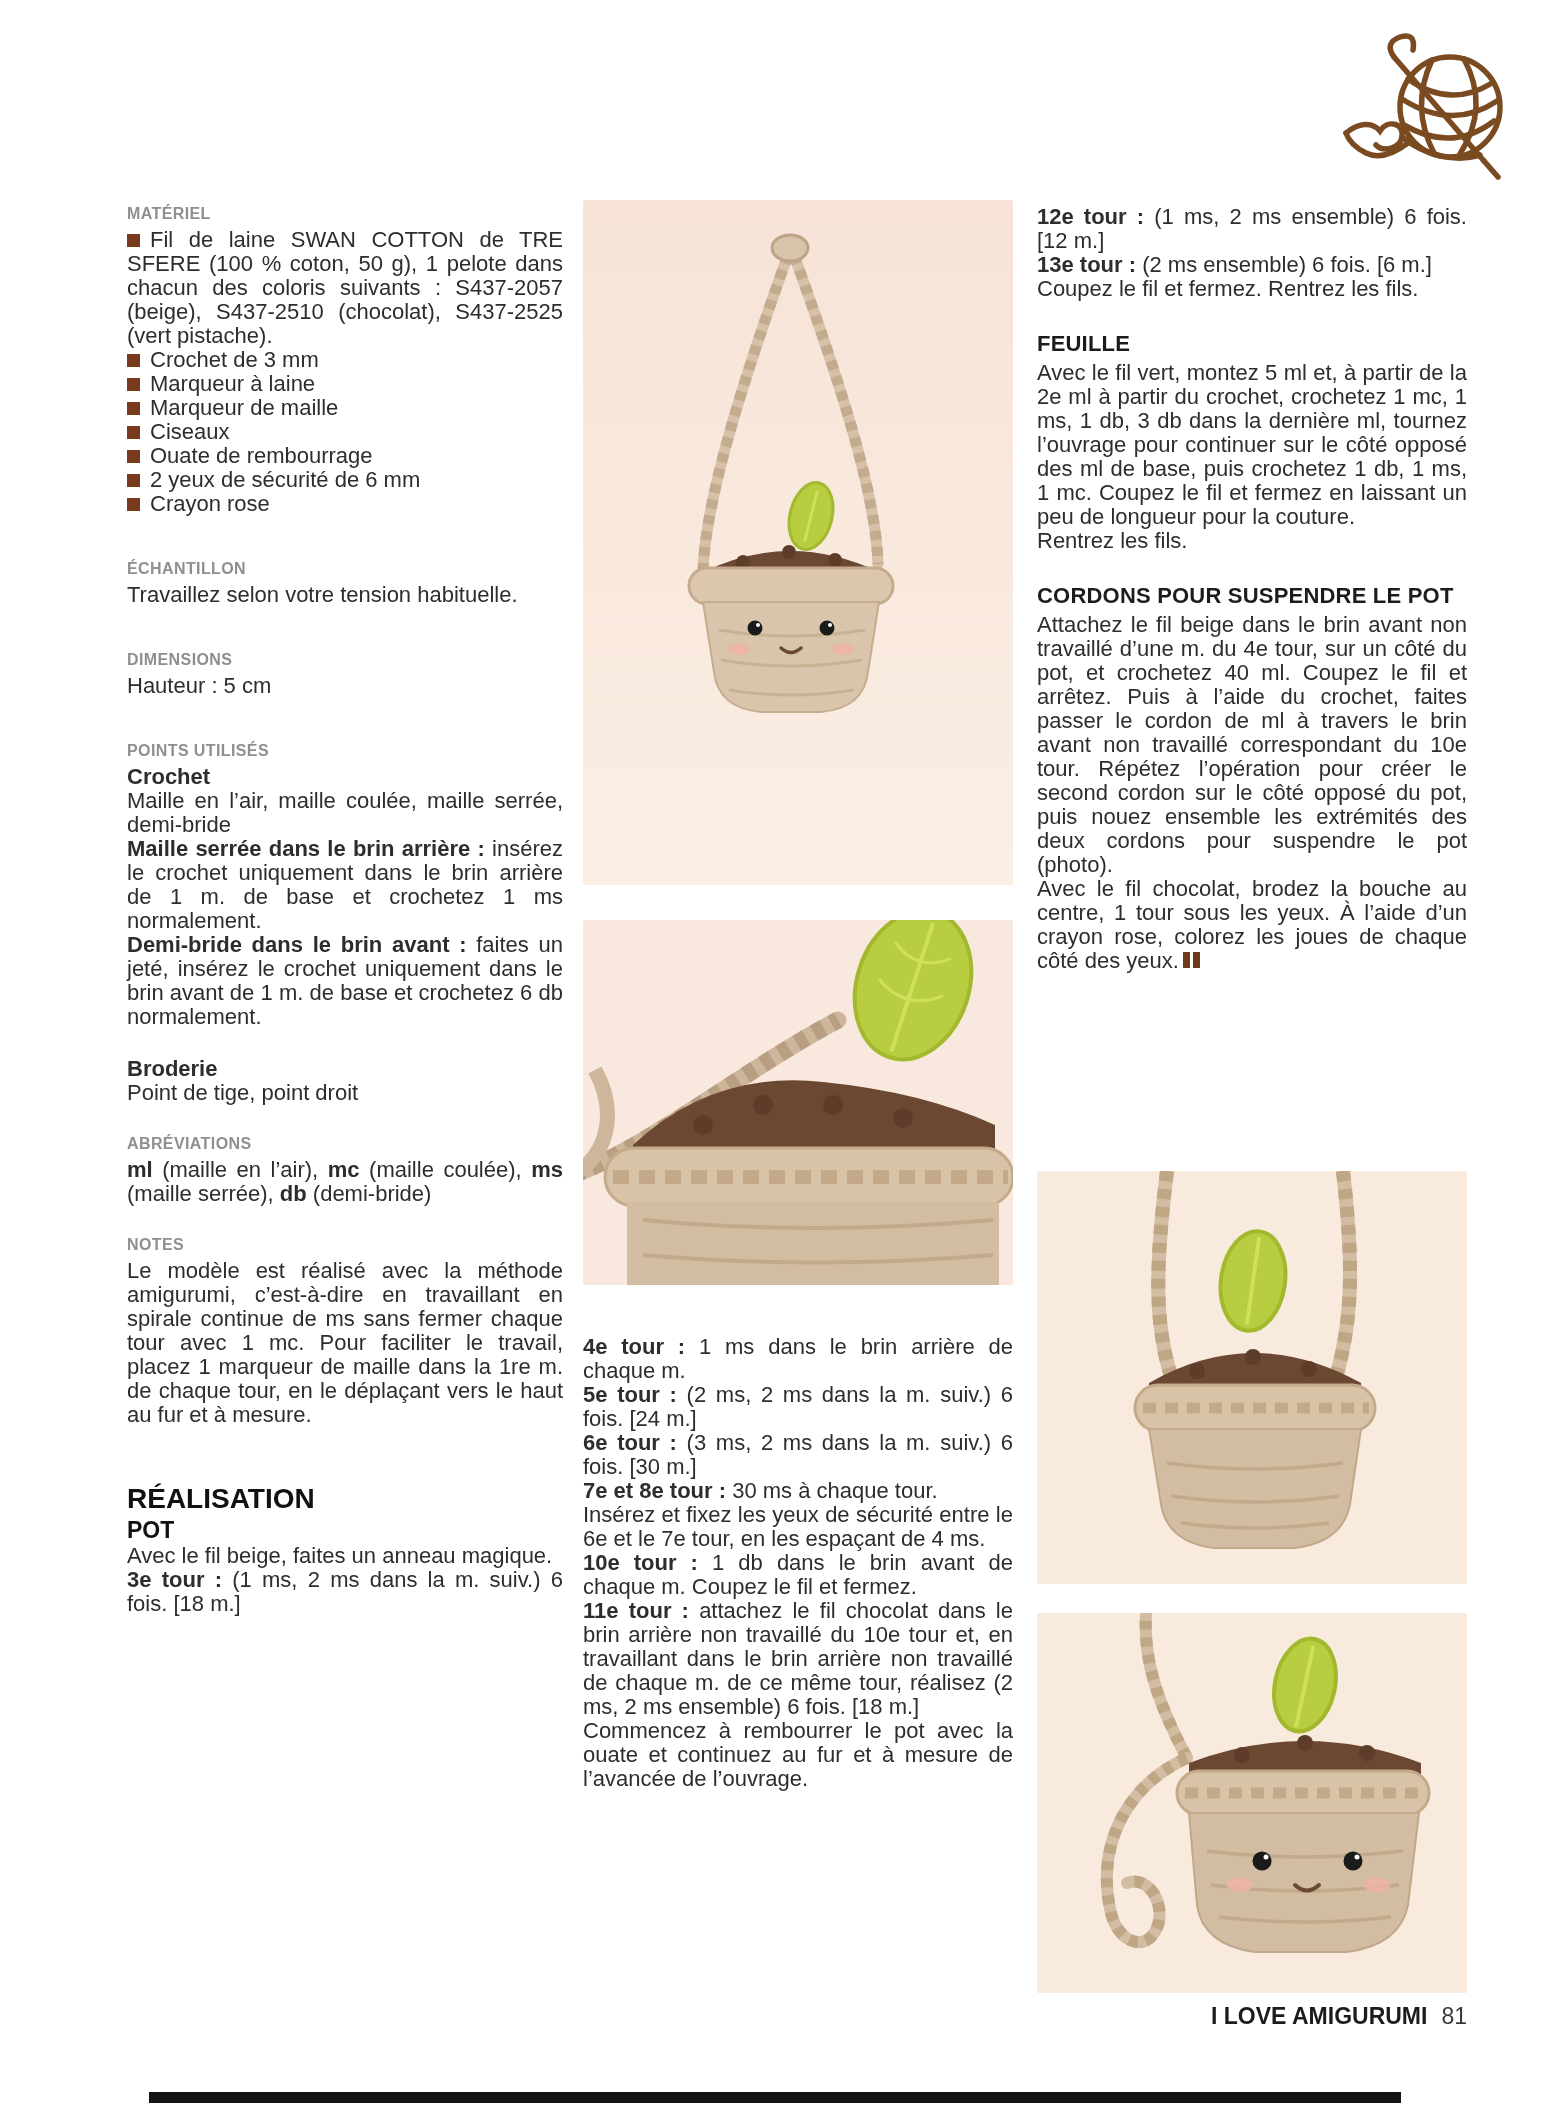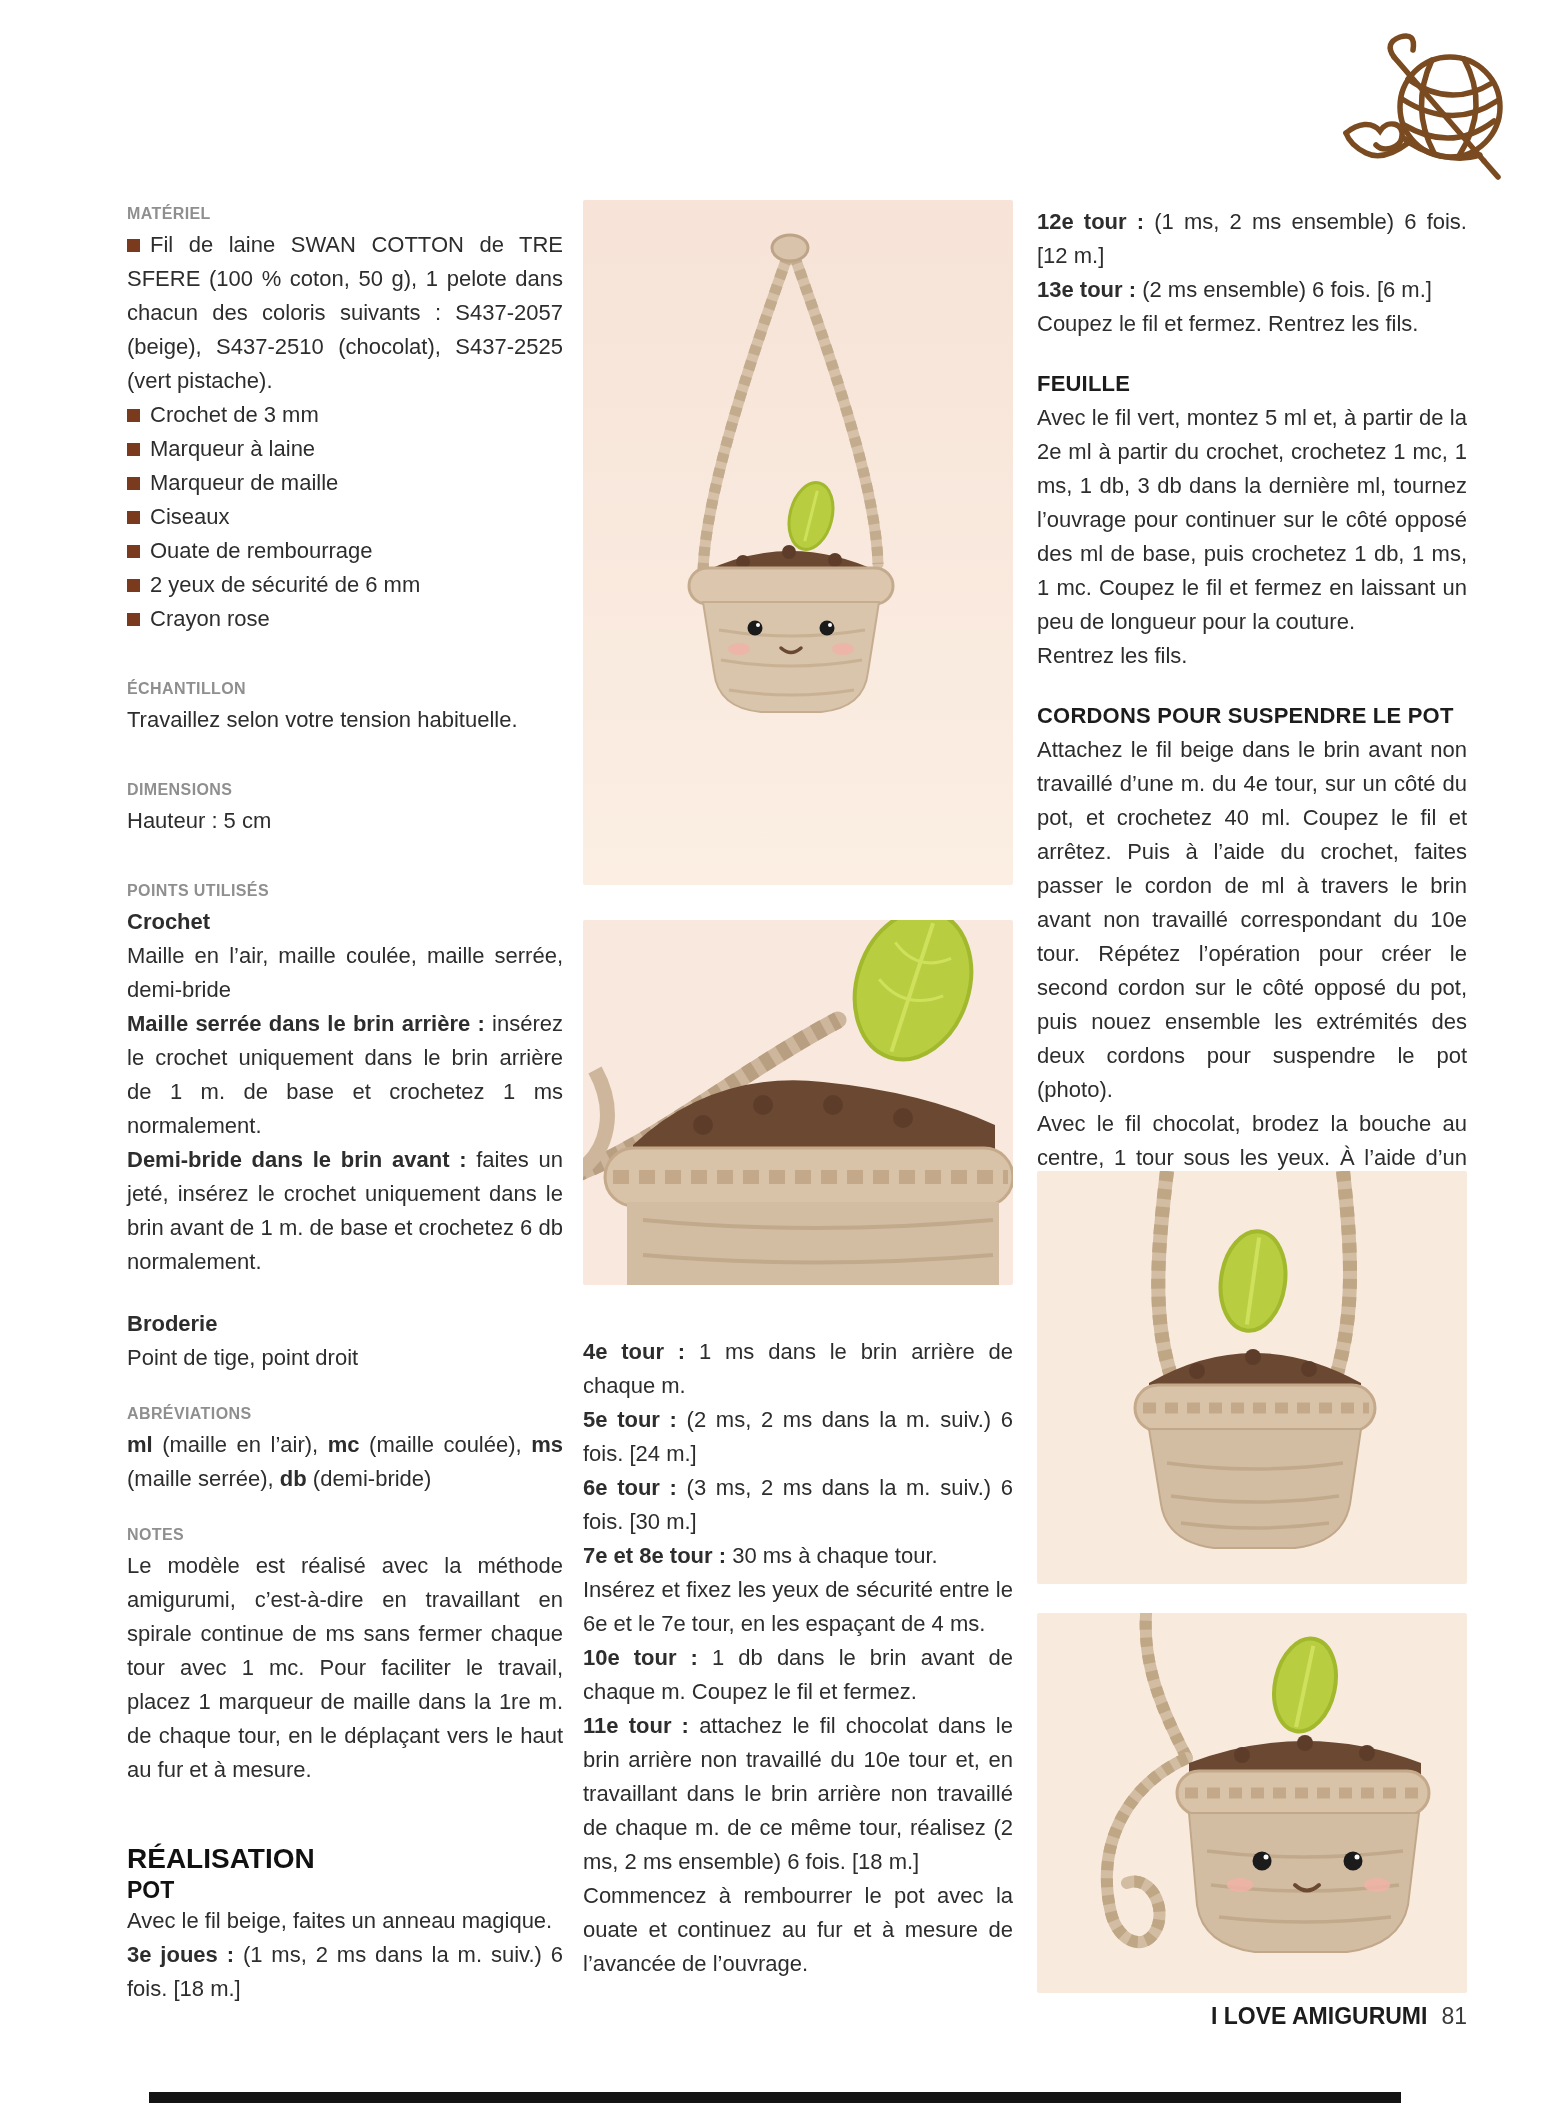--- a/index.html
+++ b/index.html
@@ -4,21 +4,21 @@
 <style>
   html,body{margin:0;padding:0;background:#e8e8e8;}
   .page{position:relative;width:1551px;height:2103px;background:#ffffff;
         font-family:"Liberation Sans", sans-serif;color:#2d2d2d;overflow:hidden;margin:0 auto;}
   .col{position:absolute;}
   .h-gray{font-size:16px;color:#8f8f8f;letter-spacing:.4px;margin:44px 0 5px;font-weight:700;}
   .h-gray.first{margin-top:0;}
   .h-bold{font-size:22px;font-weight:700;margin:30px 0 4px;letter-spacing:.2px;color:#1c1c1c;}
   .h-big{font-size:28px;font-weight:800;margin:56px 0 0;color:#111;}
   .h-sub{font-size:23px;font-weight:800;margin:2px 0 0;color:#111;}
-  p.body{font-size:22px;line-height:34px;margin:0;}
+  p.body{font-size:22px;line-height:24px;margin:0;}
   .just{text-align:justify;}
   .b{font-weight:700;}
   .sq{display:inline-block;width:13px;height:13px;background:#7a3a1e;margin-right:10px;}
   .photo{position:absolute;overflow:hidden;border-radius:2px;}
   .photo svg{display:block;}
   .endmark{display:inline-block;width:7px;height:16px;background:#6e3a1c;margin-left:4px;}
   .endmark+.endmark{margin-left:3px;}
   .footer{position:absolute;top:2003px;right:84px;font-size:23px;color:#1c1c1c;}
   .footer .pagenum{font-weight:400;color:#3a3a3a;margin-left:14px;}
   .bottombar{position:absolute;left:149px;top:2092px;width:1252px;height:11px;background:#141414;}
@@ -73,21 +73,21 @@
 
     <div class="h-gray" style="margin-top:30px;">ABRÉVIATIONS</div>
     <p class="body just"><span class="b">ml</span><span> (maille en l’air), </span><span class="b">mc</span><span> (maille coulée), </span><span class="b">ms</span><span> (maille serrée), </span><span class="b">db</span><span> (demi-bride)</span></p>
 
     <div class="h-gray" style="margin-top:30px;">NOTES</div>
     <p class="body just">Le modèle est réalisé avec la méthode amigurumi, c’est-à-dire en travaillant en spirale continue de ms sans fermer chaque tour avec 1 mc. Pour faciliter le travail, placez 1 marqueur de maille dans la 1re m. de chaque tour, en le déplaçant vers le haut au fur et à mesure.</p>
 
     <div class="h-big">RÉALISATION</div>
     <div class="h-sub">POT</div>
     <p class="body just">Avec le fil beige, faites un anneau magique.</p>
-    <p class="body just"><span class="b">3e joues :</span><span> (1 ms, 2 ms dans la m. suiv.) 6 fois. [18 m.]</span></p>
+    <p class="body just"><span class="b">3e tour :</span><span> (1 ms, 2 ms dans la m. suiv.) 6 fois. [18 m.]</span></p>
   </div>
 
   <figure class="photo" style="left:583px;top:200px;width:430px;height:685px;margin:0;">
     <svg width="430" height="685" viewBox="0 0 430 685">
       <defs>
         <linearGradient id="bg1" x1="0" y1="0" x2="0" y2="1">
           <stop offset="0" stop-color="#f7e3d7"></stop>
             <stop offset="1" stop-color="#fbeee3"></stop>
         </linearGradient>
       </defs>

